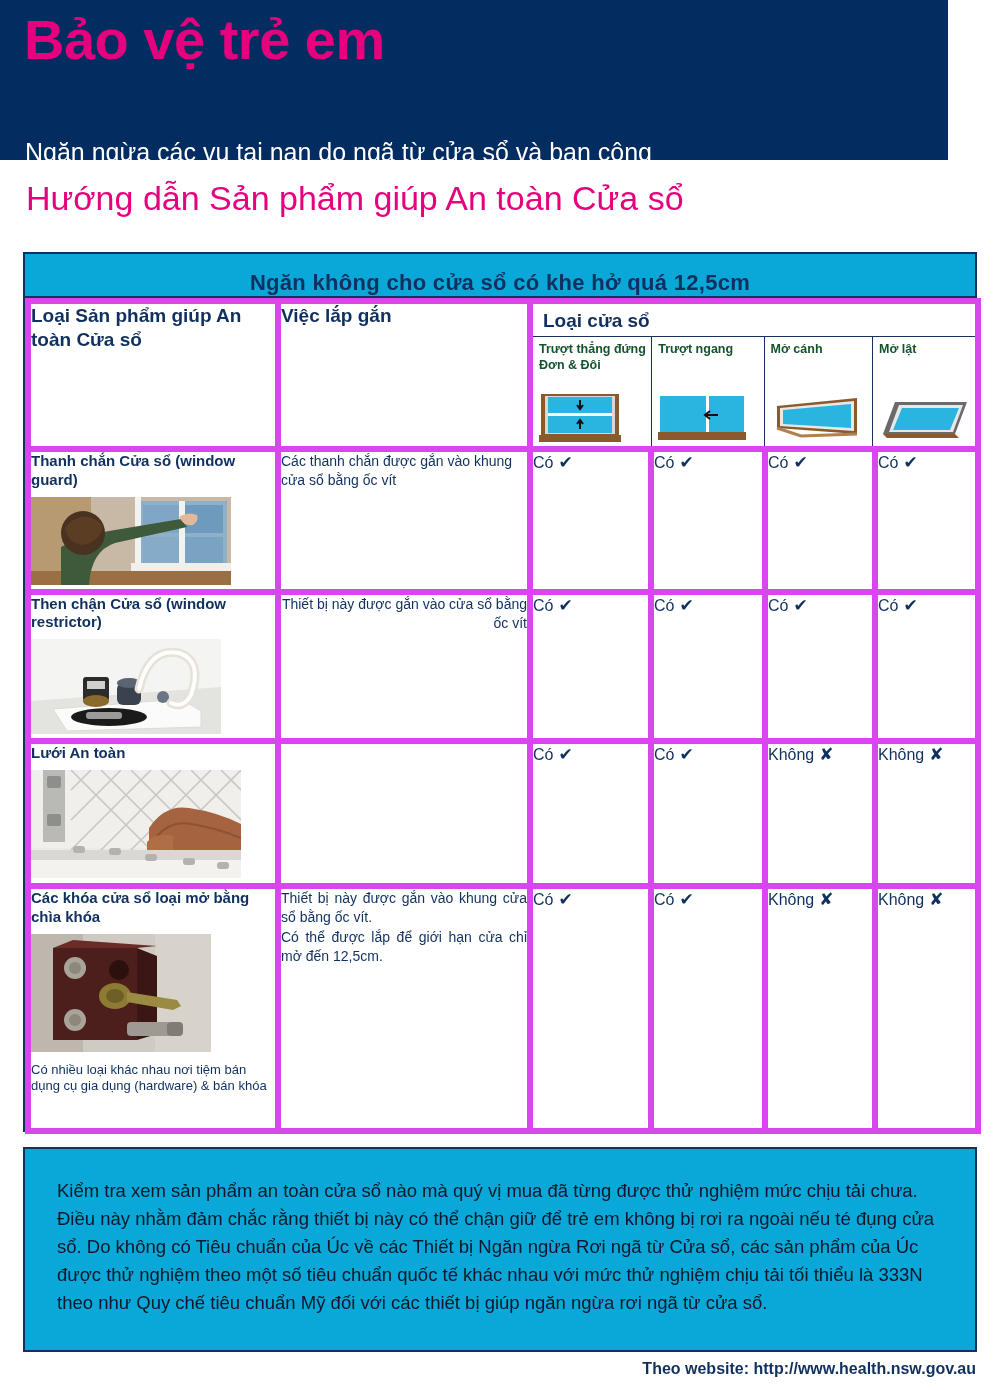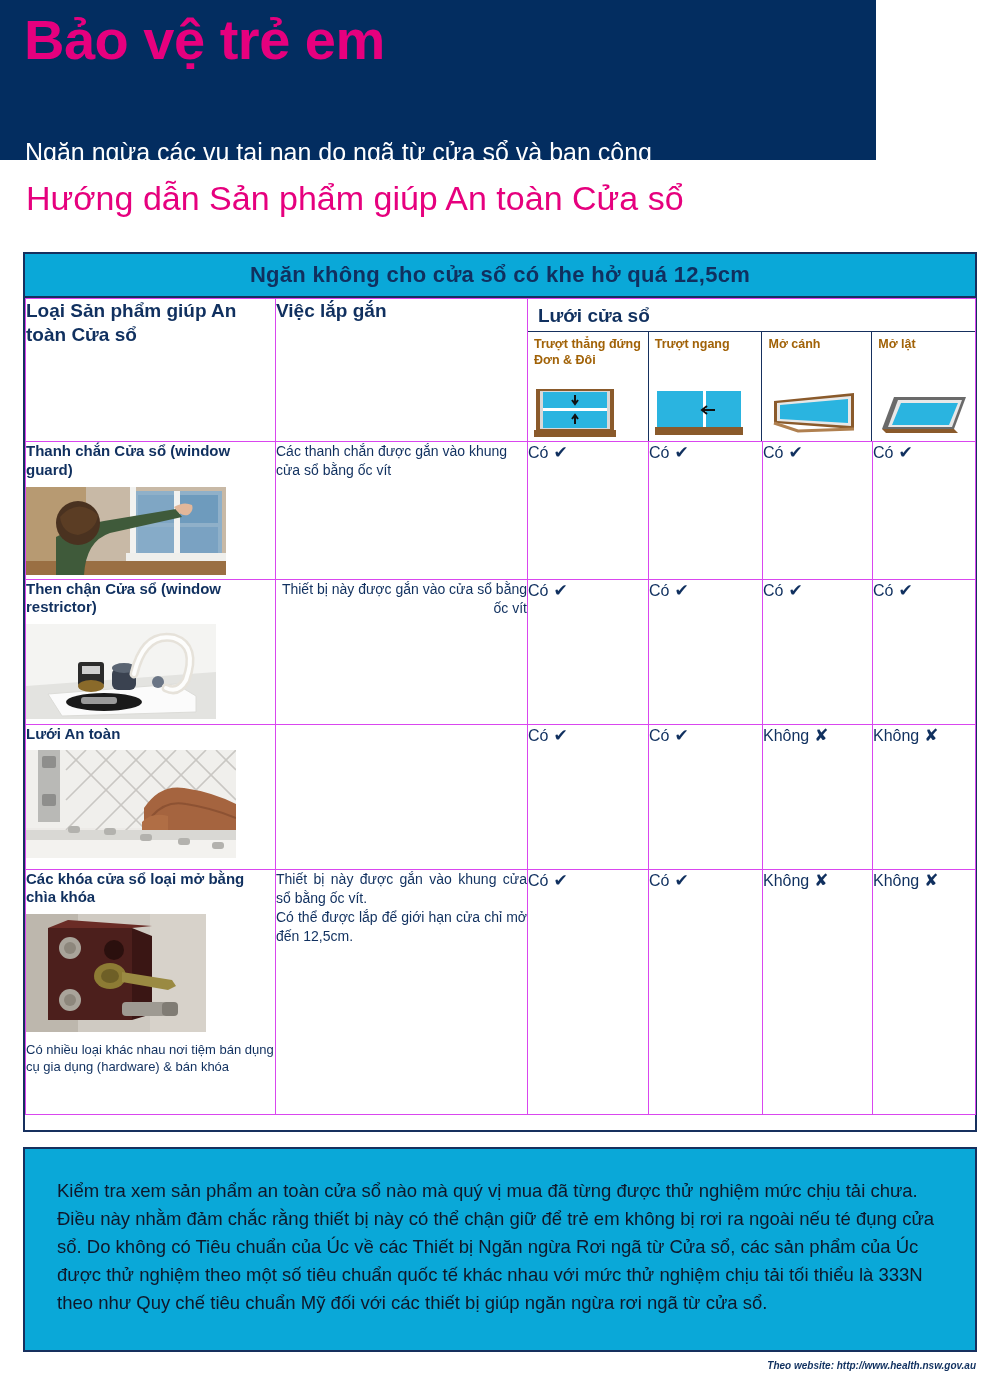--- a/index.html
+++ b/index.html
@@ -9,21 +9,21 @@
     width:1000px; height:1390px;
     background:#ffffff;
     font-family:"Liberation Sans","DejaVu Sans",sans-serif;
     color:#10305f;
     overflow:hidden;
     position:relative;
   }
 
   
   .banner{
-    position:absolute; left:0; top:0; width:876px; height:160px;
+    position:absolute; left:0; top:0; width:948px; height:160px;
     background:#032d60;
   }
   .banner-title{
     position:absolute; left:24px; top:12px;
     font-size:56px; font-weight:700; line-height:1.0;
     color:#e6007e; letter-spacing:-0.5px;
   }
   .banner-sub{
     position:absolute; left:25px; top:103px;
     font-size:25px; font-weight:400; color:#ffffff; line-height:1.1;margin-top:36px;
@@ -37,31 +37,31 @@
 
   
   .table-wrap{
     position:absolute; left:23px; top:252px; width:954px; height:880px;
     border:2px solid #16305e;
     background:#ffffff;
   }
   .band{
     height:44px; background:#0aa8d8;
     border-bottom:2px solid #16305e;
-    display:flex; align-items:center; justify-content:center;
+    display:flex; align-items:flex-end; justify-content:center;
   }
   .band-text{
     font-size:22px; font-weight:700; color:#10305f; letter-spacing:0.3px;
   }
 
   table.grid{
     width:100%; border-collapse:collapse; table-layout:fixed;
   }
   table.grid td, table.grid th{
-    border:1px solid #d946ef;
+    border:6px solid #d946ef;
     vertical-align:top;
     padding:0;
   }
   .c1{width:250px;} .c2{width:252px;}
   .c3{width:121px;} .c4{width:114px;} .c5{width:110px;} .c6{width:103px;}
 
   
   .hd-prod, .hd-inst{
     padding:10px 10px 6px 14px;
     font-size:19px; font-weight:700; line-height:1.25; color:#10305f;
@@ -72,21 +72,21 @@
     font-size:19px; font-weight:700; color:#10305f;
     border-bottom:1px solid #16305e;
   }
   .wt-sub{ display:flex; }
   .wt-cell{
     border-right:1px solid #16305e;
     padding:5px 4px 4px 6px;
   }
   .wt-cell:last-child{ border-right:none; }
   .wt-cell .lbl{
-    font-size:12.5px; font-weight:700; line-height:1.25; color:#a16207;
+    font-size:12.5px; font-weight:700; line-height:1.25; color:#14532d;
     min-height:50px;
   }
   .wt-cell .pic{ margin-top:2px; height:48px; display:flex; align-items:flex-end; }
 
   
   .icon-svg{display:block;}
 
   
   .prod-cell{ padding:9px 10px 8px 14px; }
   .prod-name{
@@ -111,21 +111,21 @@
   .note{
     position:absolute; left:23px; top:1147px; width:954px; height:205px;
     background:#0aa8d8; border:2px solid #16305e;
     padding:28px 34px 10px 32px;
   }
   .note-text{
     font-size:18.5px; line-height:1.52; color:#0f172a;
   }
   .source{
     position:absolute; right:24px; top:1360px;
-    font-size:10px; font-style:italic; color:#10305f; font-weight:600;
+    font-size:16px; color:#10305f; font-weight:600;
   }
 </style>
 </head>
 <body>
 
 <div class="banner">
   <div class="banner-title">Bảo vệ trẻ em</div>
   <div class="banner-sub">Ngăn ngừa các vụ tai nạn do ngã từ cửa sổ và ban công</div>
 </div>
 
@@ -145,21 +145,21 @@
         <col class="c4">
         <col class="c5">
         <col class="c6">
     </colgroup>
 
     <tbody>
         <tr>
       <td class="hd-prod">Loại Sản phẩm giúp An toàn Cửa sổ</td>
       <td class="hd-inst">Việc lắp gắn</td>
       <td class="wt-group" colspan="4">
-        <div class="wt-title">Lưới cửa sổ</div>
+        <div class="wt-title">Loại cửa sổ</div>
         <div class="wt-sub">
           <div class="wt-cell" style="width:121px;">
             <div class="lbl" style="white-space:pre-line;">Trượt thẳng đứng
 Đơn &amp; Đôi</div>
             <div class="pic">
               <svg class="icon-svg" width="82" height="48" viewBox="0 0 82 48">
                 <rect x="2" y="0" width="78" height="42" fill="#8a5a2b"></rect>
                 <rect x="6" y="2" width="70" height="38" fill="#d8d8d8"></rect>
                 <rect x="9" y="3" width="64" height="16" fill="#2ab4e0"></rect>
                 <rect x="9" y="22" width="64" height="17" fill="#2ab4e0"></rect>

